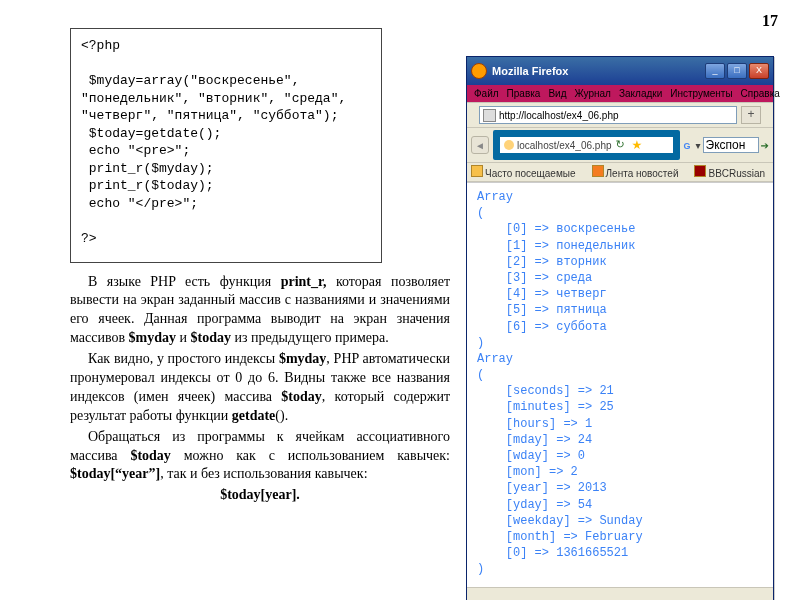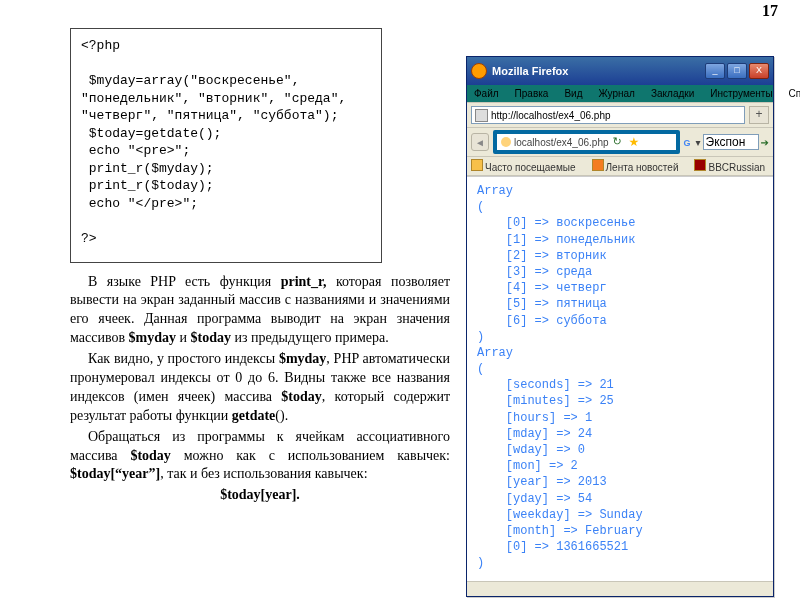--- a/index.html
+++ b/index.html
@@ -7,21 +7,21 @@
     padding: 0;
     width: 800px;
     height: 600px;
     background: #fff;
     font-family: "Times New Roman", serif;
     position: relative;
     overflow: hidden;
   }
   .page-num {
     position: absolute;
-    top: 2px;
+    top: 12px;
     right: 22px;
     font-weight: bold;
     font-size: 16px;
   }
   .left-col {
     position: absolute;
     left: 70px;
     top: 28px;
     width: 380px;
   }
@@ -71,32 +71,32 @@
   }
   .ff-title .t { flex: 1; font-weight: bold; }
   .win-btns { display: flex; gap: 2px; }
   .win-btn {
     width: 18px; height: 14px; background: linear-gradient(#7ea6e0,#3a6ec0);
     border: 1px solid #1d3c78; border-radius: 2px; color: #fff;
     font-size: 9px; line-height: 12px; text-align: center; font-family: Arial;
   }
   .win-btn.close { background: linear-gradient(#e98a6e,#c8402a); border-color:#7a2210;}
   .ff-menu {
-    background: #0f766e;
+    background: #be185d;
     display: flex;
-    gap: 10px;
+    gap: 2px;
     padding: 2px 4px;
     font-size: 10px;
     color: #000;
     border-bottom: 1px solid #c9c6b8;
   }
   .ff-menu span { padding: 1px 3px; }
   .ff-nav {
     display: flex; align-items: center; gap: 4px;
-    padding: 3px 4px;
+    padding: 3px 12px;
     border-bottom: 1px solid #c9c6b8;
   }
   .nav-arrow {
     width: 16px; height: 16px; border-radius: 3px;
     background: #e8e4d6; border:1px solid #b8b4a4;
     display:flex;align-items:center;justify-content:center;
     font-size:10px;color:#888;
   }
   .url-field {
     flex:1; height:16px; background:#fff; border:1px solid #7f9db9;
@@ -105,21 +105,21 @@
   .url-ico { width:11px;height:11px;background:#ddd;border:1px solid #888;margin-right:3px;}
   .tab-plus {
     width:18px;height:16px;border:1px solid #b8b4a4;background:#e8e4d6;
     text-align:center;line-height:14px;font-size:12px;color:#555;
   }
   .url-bar2 {
     display:flex;align-items:center;gap:4px;padding:2px 4px;
     border-bottom:1px solid #c9c6b8;
   }
   .url-pill {
-    flex:1;height:16px;background:#fff;border:4px solid #0369a1;border-radius:2px;
+    flex:1;height:16px;background:#fff;border:7px solid #0369a1;border-radius:2px;
     display:flex;align-items:center;padding:0 4px;font-size:10px;color:#444;
   }
   .url-pill .ic{width:10px;height:10px;background:#ffd37a;border-radius:50%;margin-right:3px;}
   .reload{width:14px;height:14px;font-size:11px;color:#2a6d2a;margin-left:4px;}
   .star{color:#fb0;font-size:12px;margin-left:2px;}
   .gbox{display:flex;align-items:center;gap:2px;font-size:10px;}
   .g-ic{width:10px;height:10px;display:inline-block;}
   .g-ic b{font-weight:bold;font-family:Arial;font-size:9px;}
   .search-mini{width:50px;height:14px;background:#fff;border:1px solid #7f9db9;font-size:12px;padding:0 2px;}
   .bookbar{

